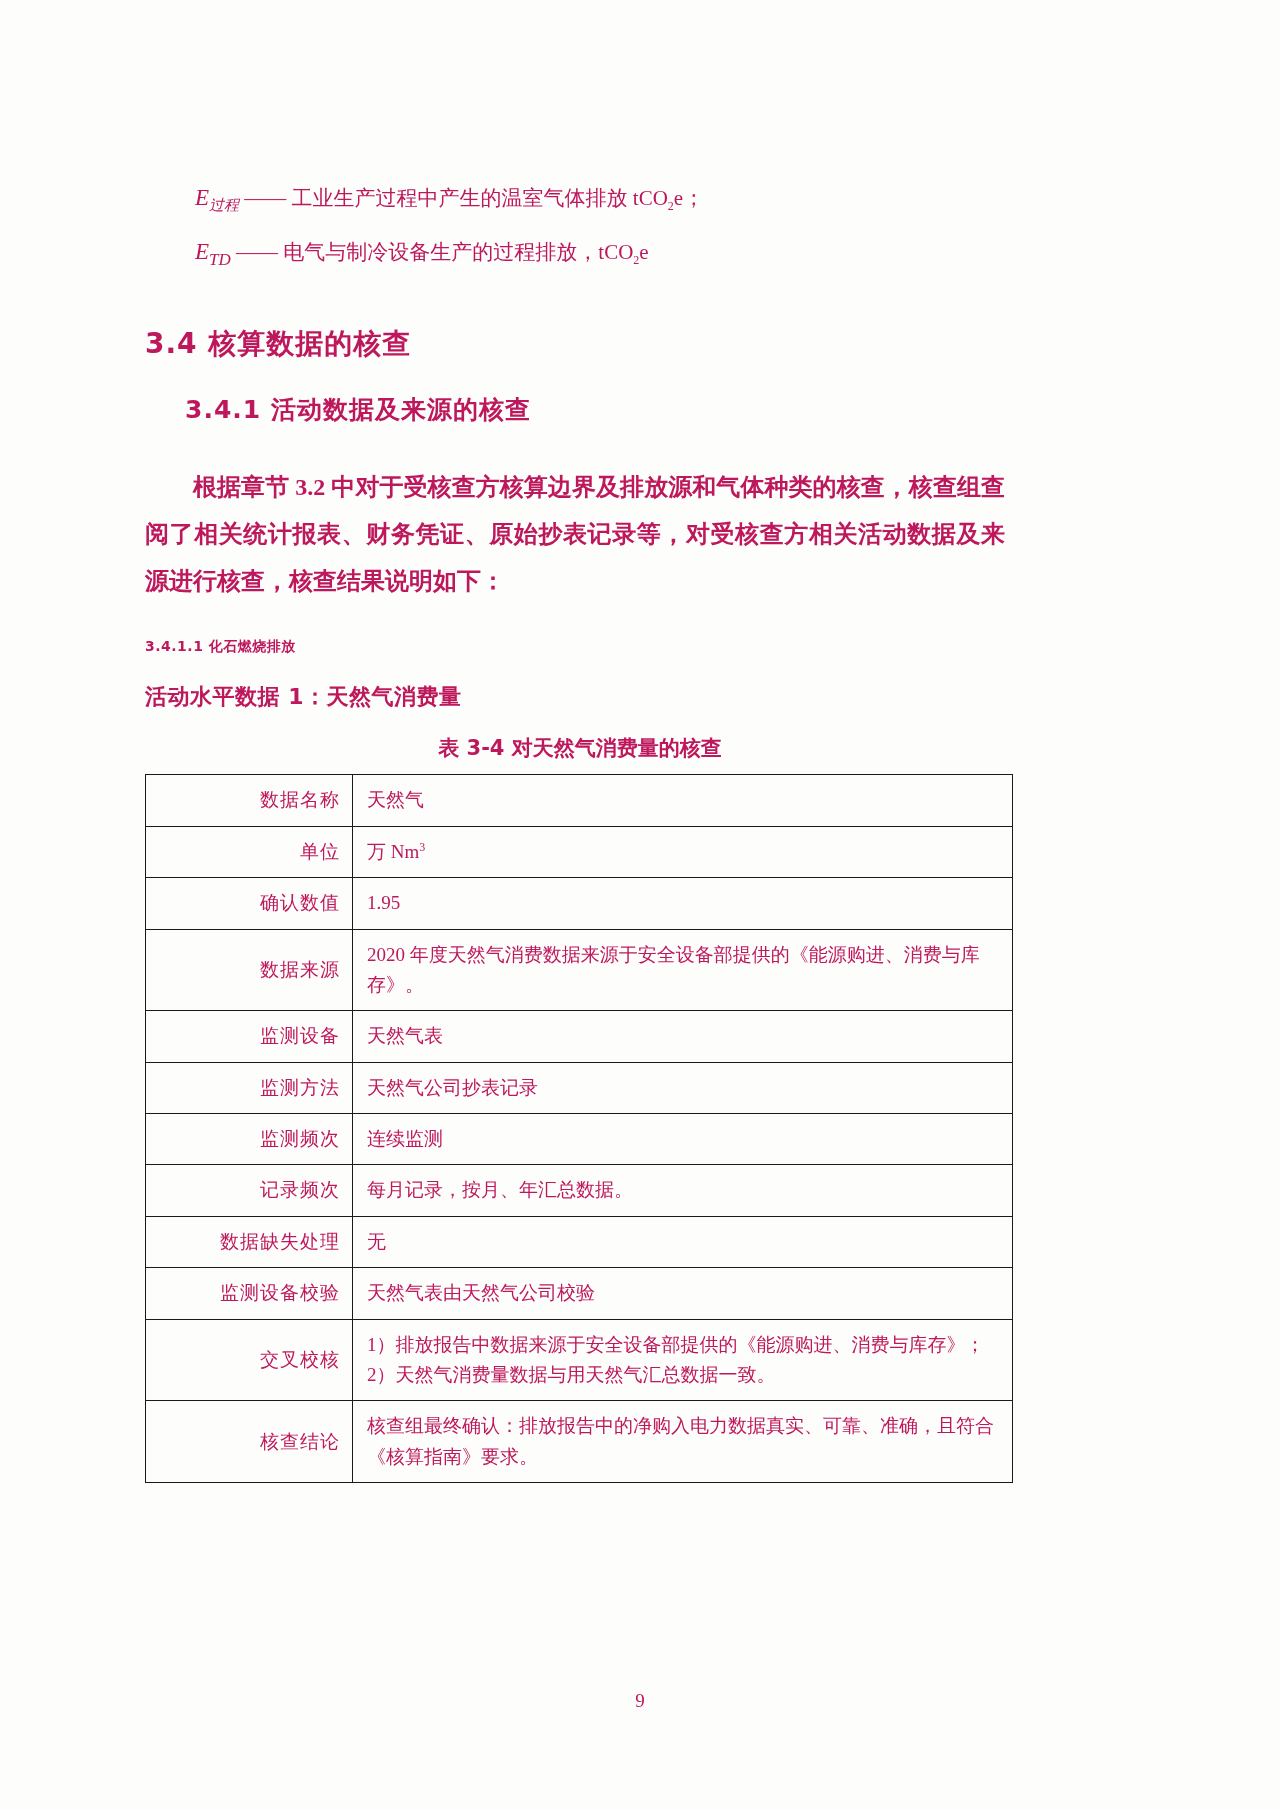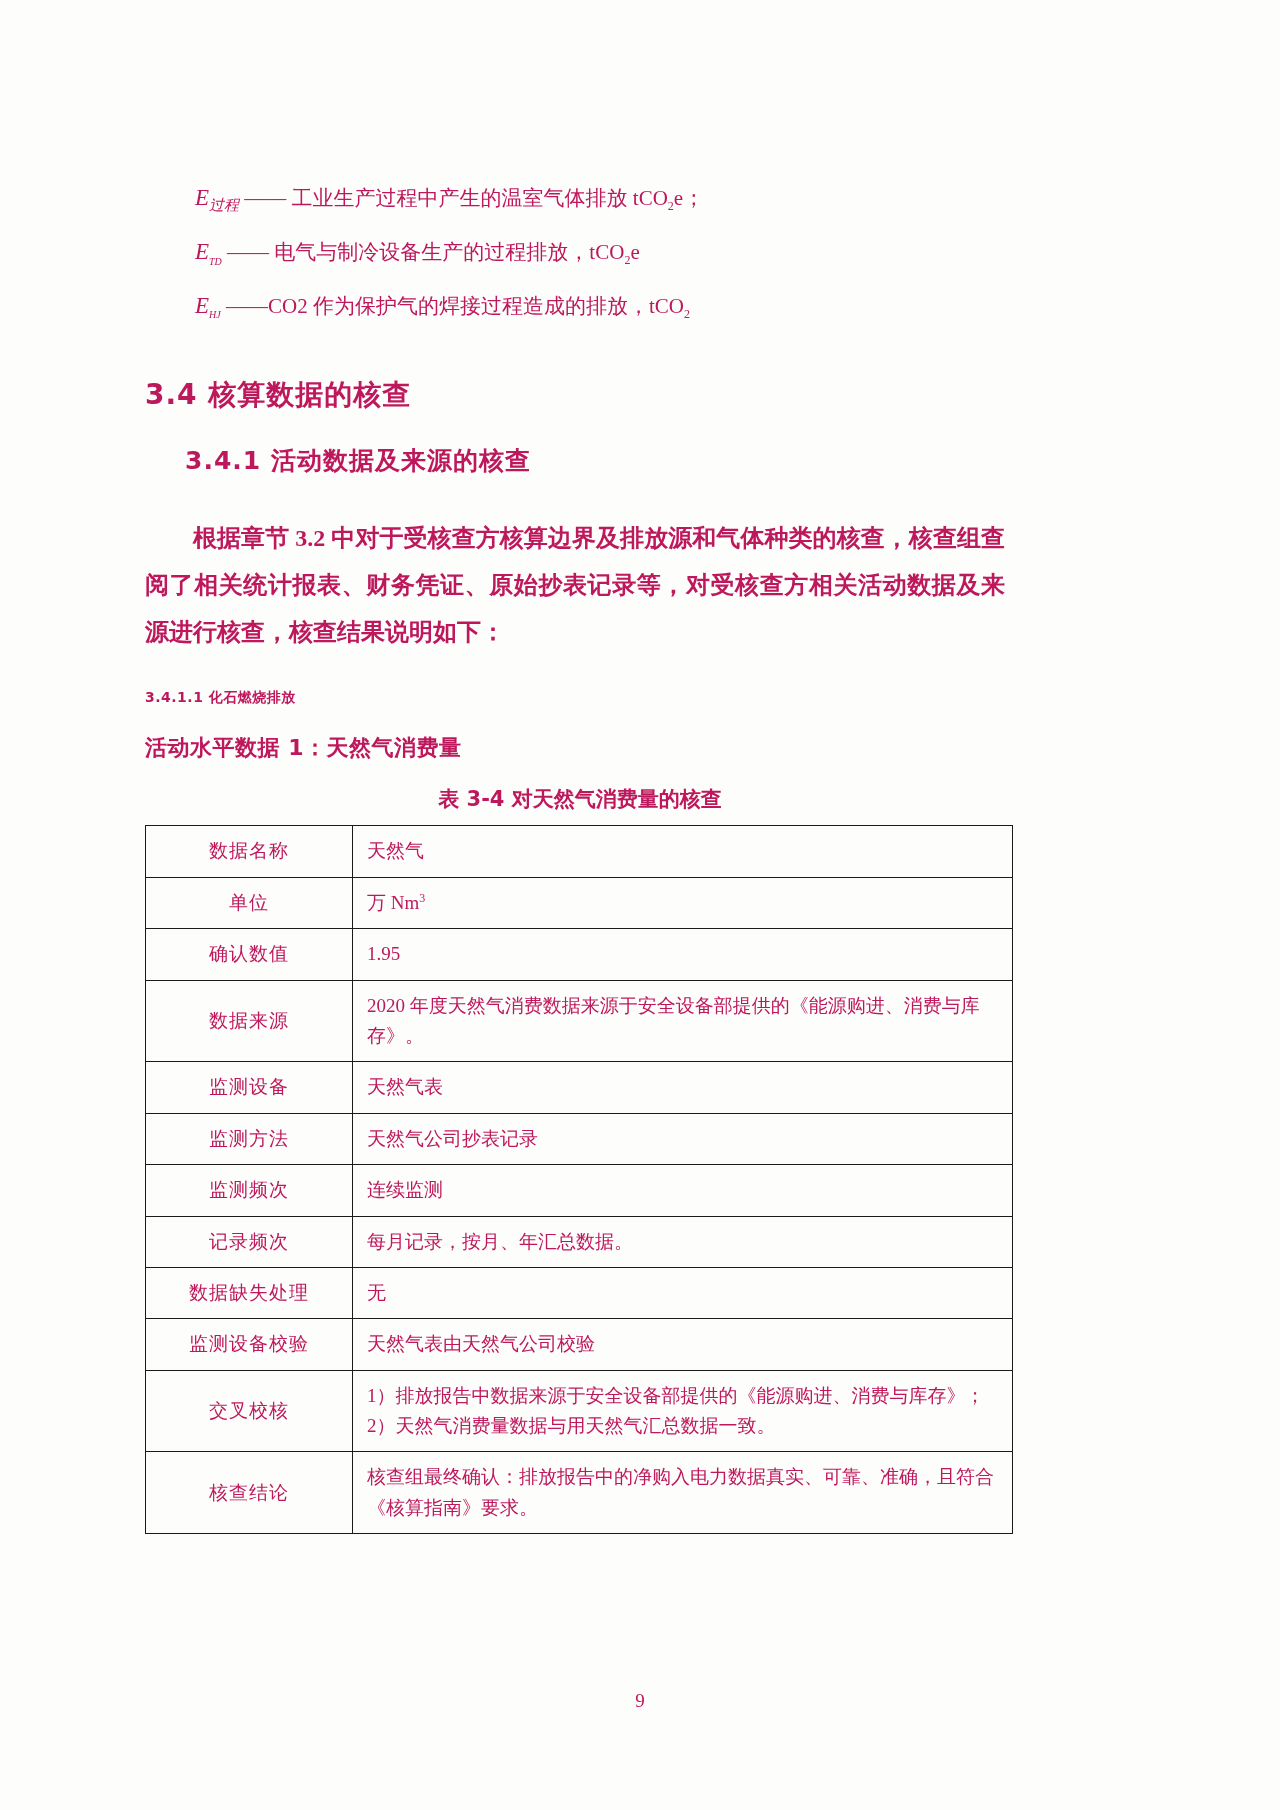--- a/index.html
+++ b/index.html
@@ -32,21 +32,21 @@
     line-height: 1.55;
     margin-bottom: 18px;
     white-space: nowrap;
   }
   .formula-line .sym {
     font-family: "Liberation Serif", serif;
     font-style: italic;
     font-size: 23px;
   }
   .formula-line .sub {
-    font-size: 10px;
+    font-size: 17px;
     vertical-align: sub;
     font-style: italic;
     margin-top: 18px;
   }
   .formula-line .subcn {
     font-size: 15px;
     vertical-align: sub;
     font-style: italic;
     font-family: "Liberation Sans", sans-serif;
   }
@@ -106,21 +106,21 @@
   }
   table.doc td {
     border: 1px solid #1a1a1a;
     font-size: 19px;
     line-height: 1.6;
     padding: 10px 12px;
     vertical-align: middle;
   }
   table.doc td.label {
     width: 182px;
-    text-align: center;
+    text-align: right;
     letter-spacing: 1px;
   }
   table.doc td.value {
     padding-left: 14px;
   }
   sup.sm { font-size: 12px; vertical-align: super; }
   sub.sm { font-size: 12px; vertical-align: sub; }
   .pagenum {
     position: absolute;
     top: 1690px;
@@ -143,24 +143,20 @@
       <div class="formula-line indent1">
         <span class="sym">E</span><span class="subcn">过程</span>
         <span class="txt">——  工业生产过程中产生的温室气体排放 tCO<sub class="sm">2</sub>e；</span>
       </div>
 
       <div class="formula-line indent1">
         <span class="sym">E</span><span class="sub">TD</span>
         <span class="txt">——  电气与制冷设备生产的过程排放，tCO<sub class="sm">2</sub>e</span>
       </div>
 
-      <div class="formula-line indent1">
-        <span class="sym">E</span><span class="sub">HJ</span>
-        <span class="txt">——CO2 作为保护气的焊接过程造成的排放，tCO<sub class="sm">2</sub></span>
-      </div>
 
     </div>
 
     <h2 class="sec">3.4 核算数据的核查</h2>
 
     <h3 class="subsec">3.4.1 活动数据及来源的核查</h3>
 
     <p class="body">根据章节 3.2 中对于受核查方核算边界及排放源和气体种类的核查，核查组查阅了相关统计报表、财务凭证、原始抄表记录等，对受核查方相关活动数据及来源进行核查，核查结果说明如下：</p>
 
     <h4 class="subsubsec">3.4.1.1 化石燃烧排放</h4>

